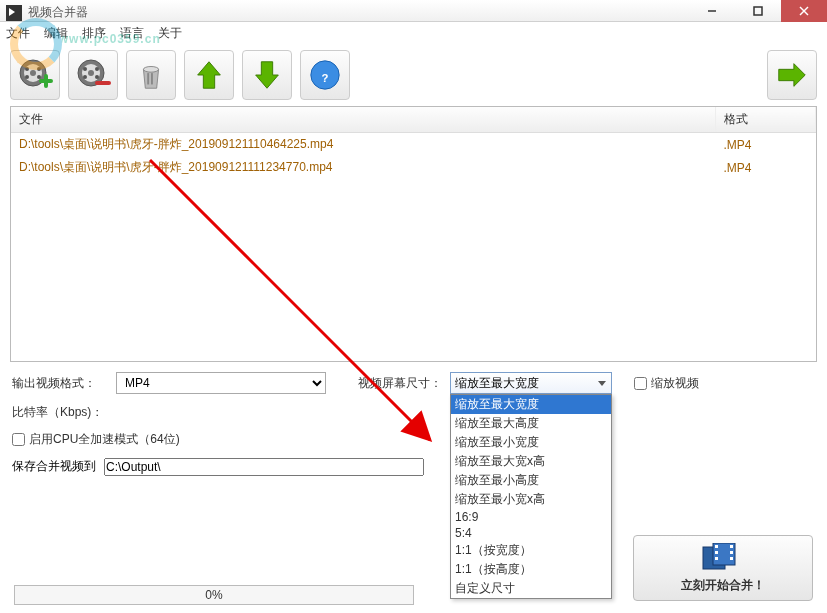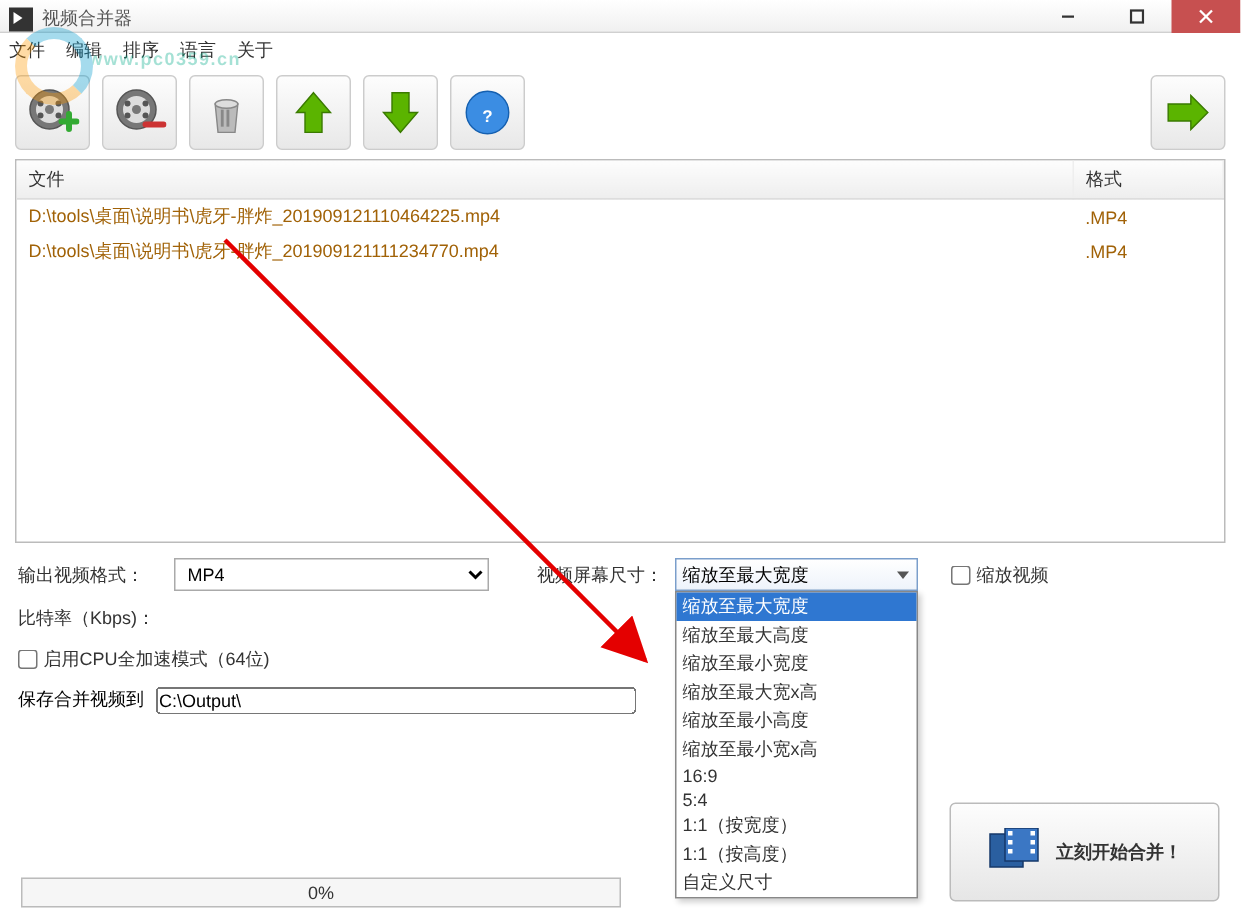--- a/index.html
+++ b/index.html
@@ -38,21 +38,21 @@
 .dropdown{position:absolute;top:22px;left:0;width:162px;background:#fff;border:1px solid #888;z-index:20;box-shadow:2px 2px 4px rgba(0,0,0,.2)}
 .dropdown .opt{padding:1px 4px;color:#333;white-space:nowrap}
 .dropdown .opt.sel{background:#2f77d1;color:#fff}
 .chk{display:flex;align-items:center;gap:4px}
 .chk input{width:13px;height:13px}
 .output-path{width:320px}
 .bottom{position:absolute;left:0;right:0;bottom:0;padding:0 12px 8px 12px}
 .progress-row{display:flex;align-items:center;gap:10px}
 .progress{flex:0 0 400px;height:20px;border:1px solid #bbb;background:#f6f6f6;position:relative;margin-left:2px}
 .progress .pct{position:absolute;left:50%;top:2px;transform:translateX(-50%);color:#333}
-.startbtn{position:absolute;right:14px;bottom:12px;width:180px;height:66px;border:1px solid #bbb;border-radius:4px;background:linear-gradient(#fdfdfd,#e6e6e6);display:flex;flex-direction:row;align-items:center;justify-content:center;cursor:pointer;gap:2px}
+.startbtn{position:absolute;right:14px;bottom:12px;width:180px;height:66px;border:1px solid #bbb;border-radius:4px;background:linear-gradient(#fdfdfd,#e6e6e6);display:flex;flex-direction:column;align-items:center;justify-content:center;cursor:pointer;gap:2px}
 .startbtn .lbl{font-weight:bold;color:#333}
 .arrow-svg{position:absolute;pointer-events:none;z-index:15}
 .save-row{display:flex;align-items:flex-start;gap:8px;margin-top:6px}
 </style>
 </head>
 <body>
 
 <div class="titlebar">
   <span class="appicon"></span>
   <span class="title">视频合并器</span>

